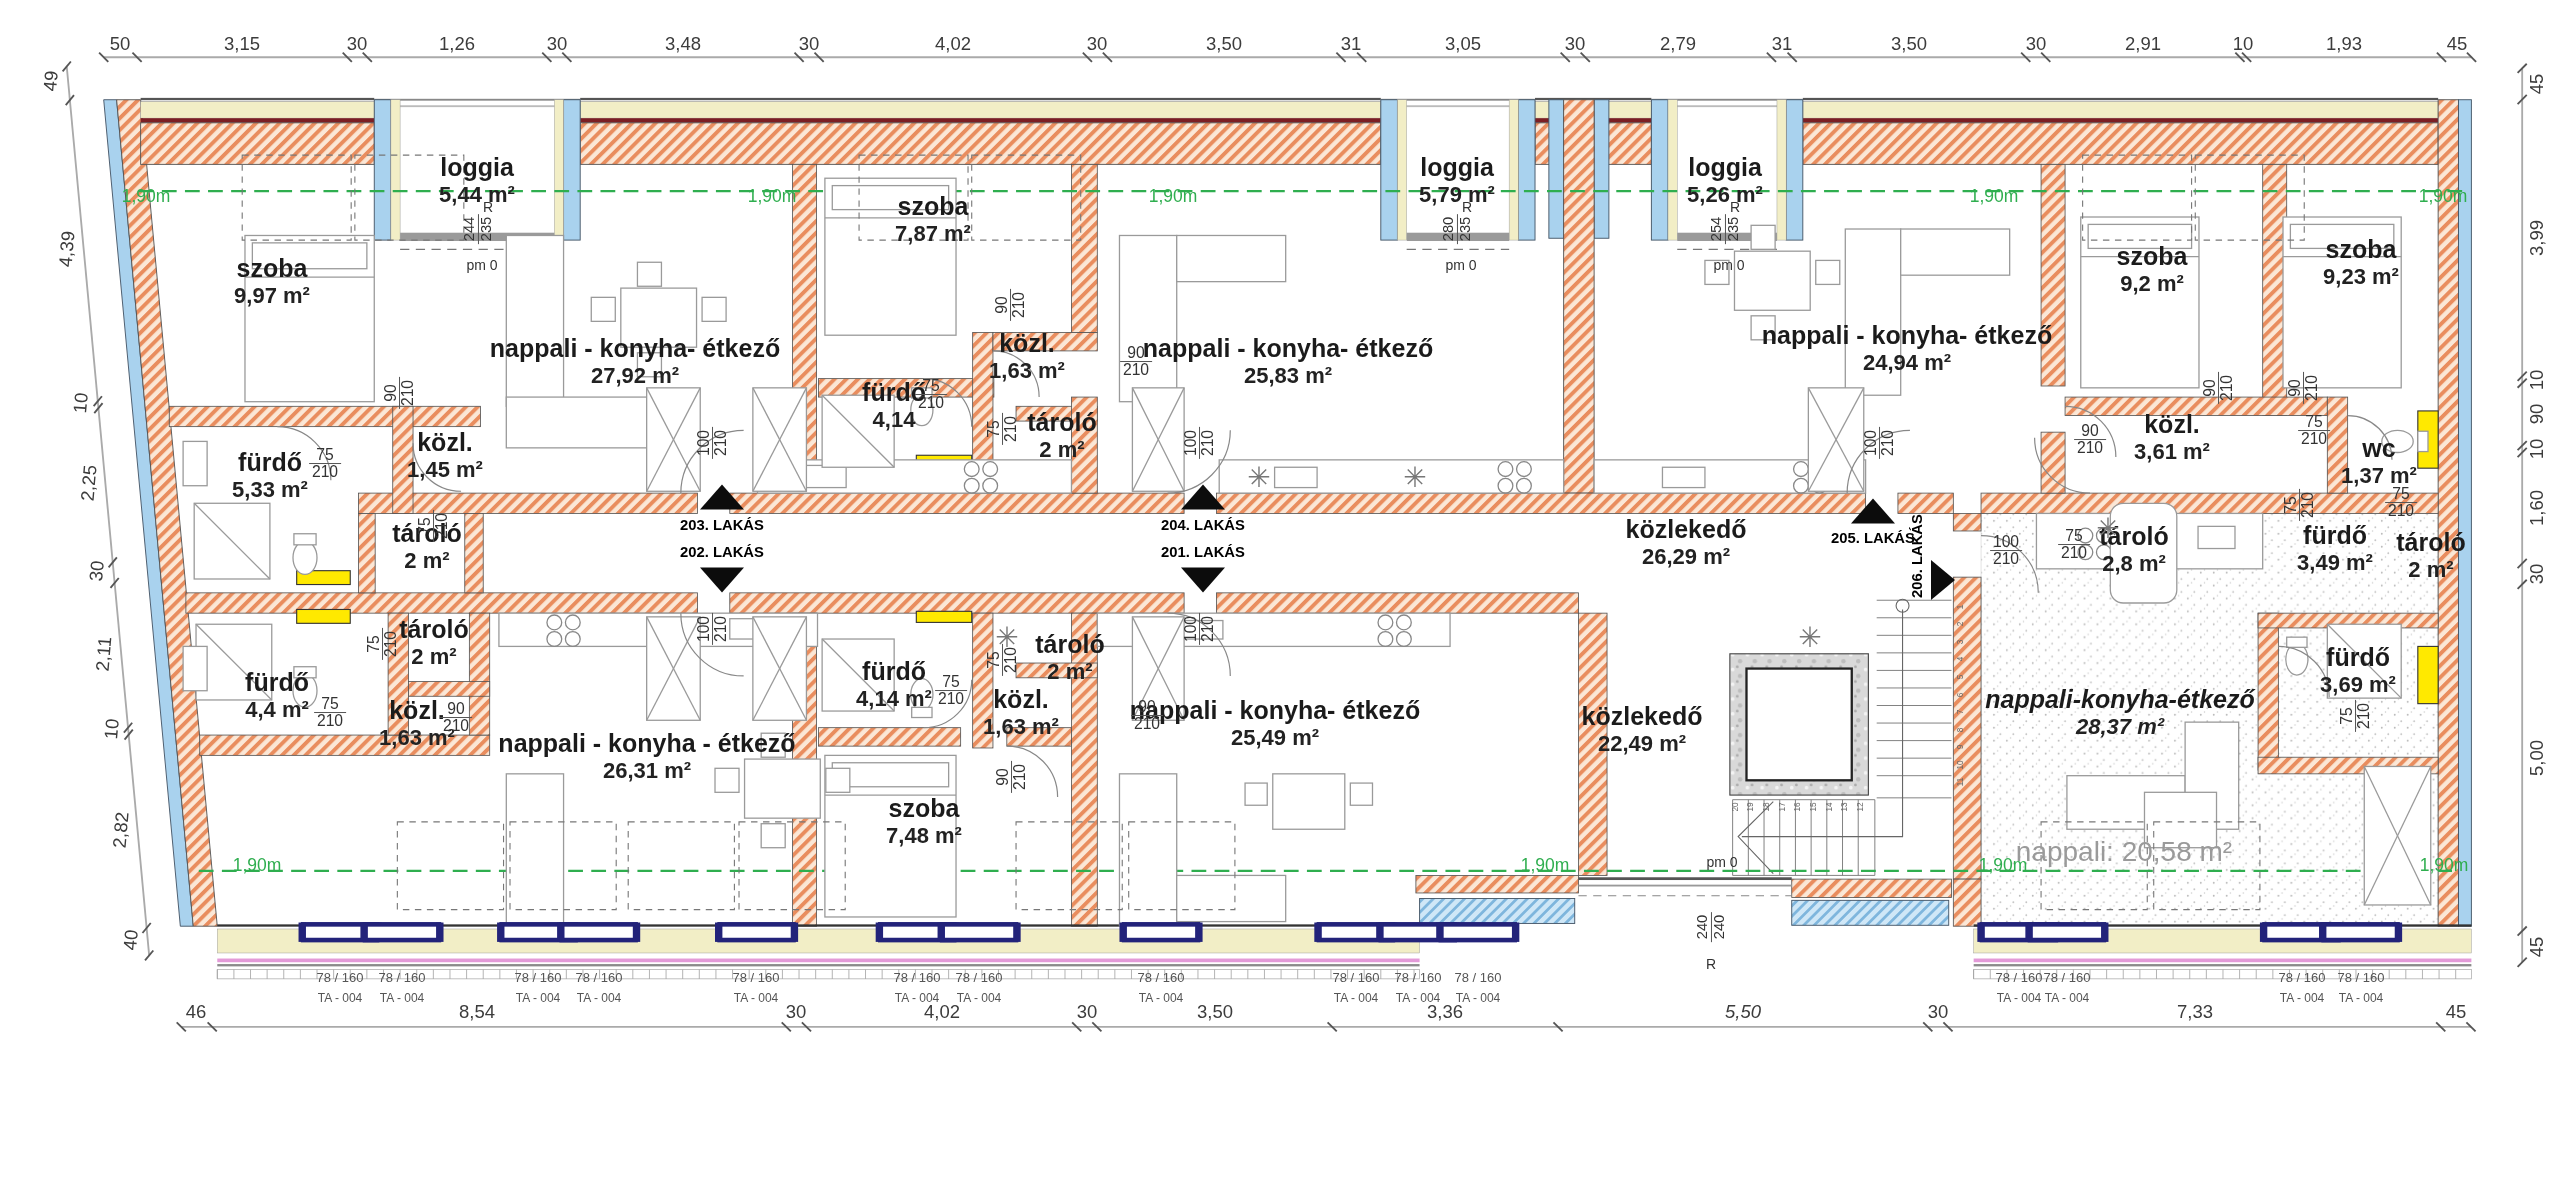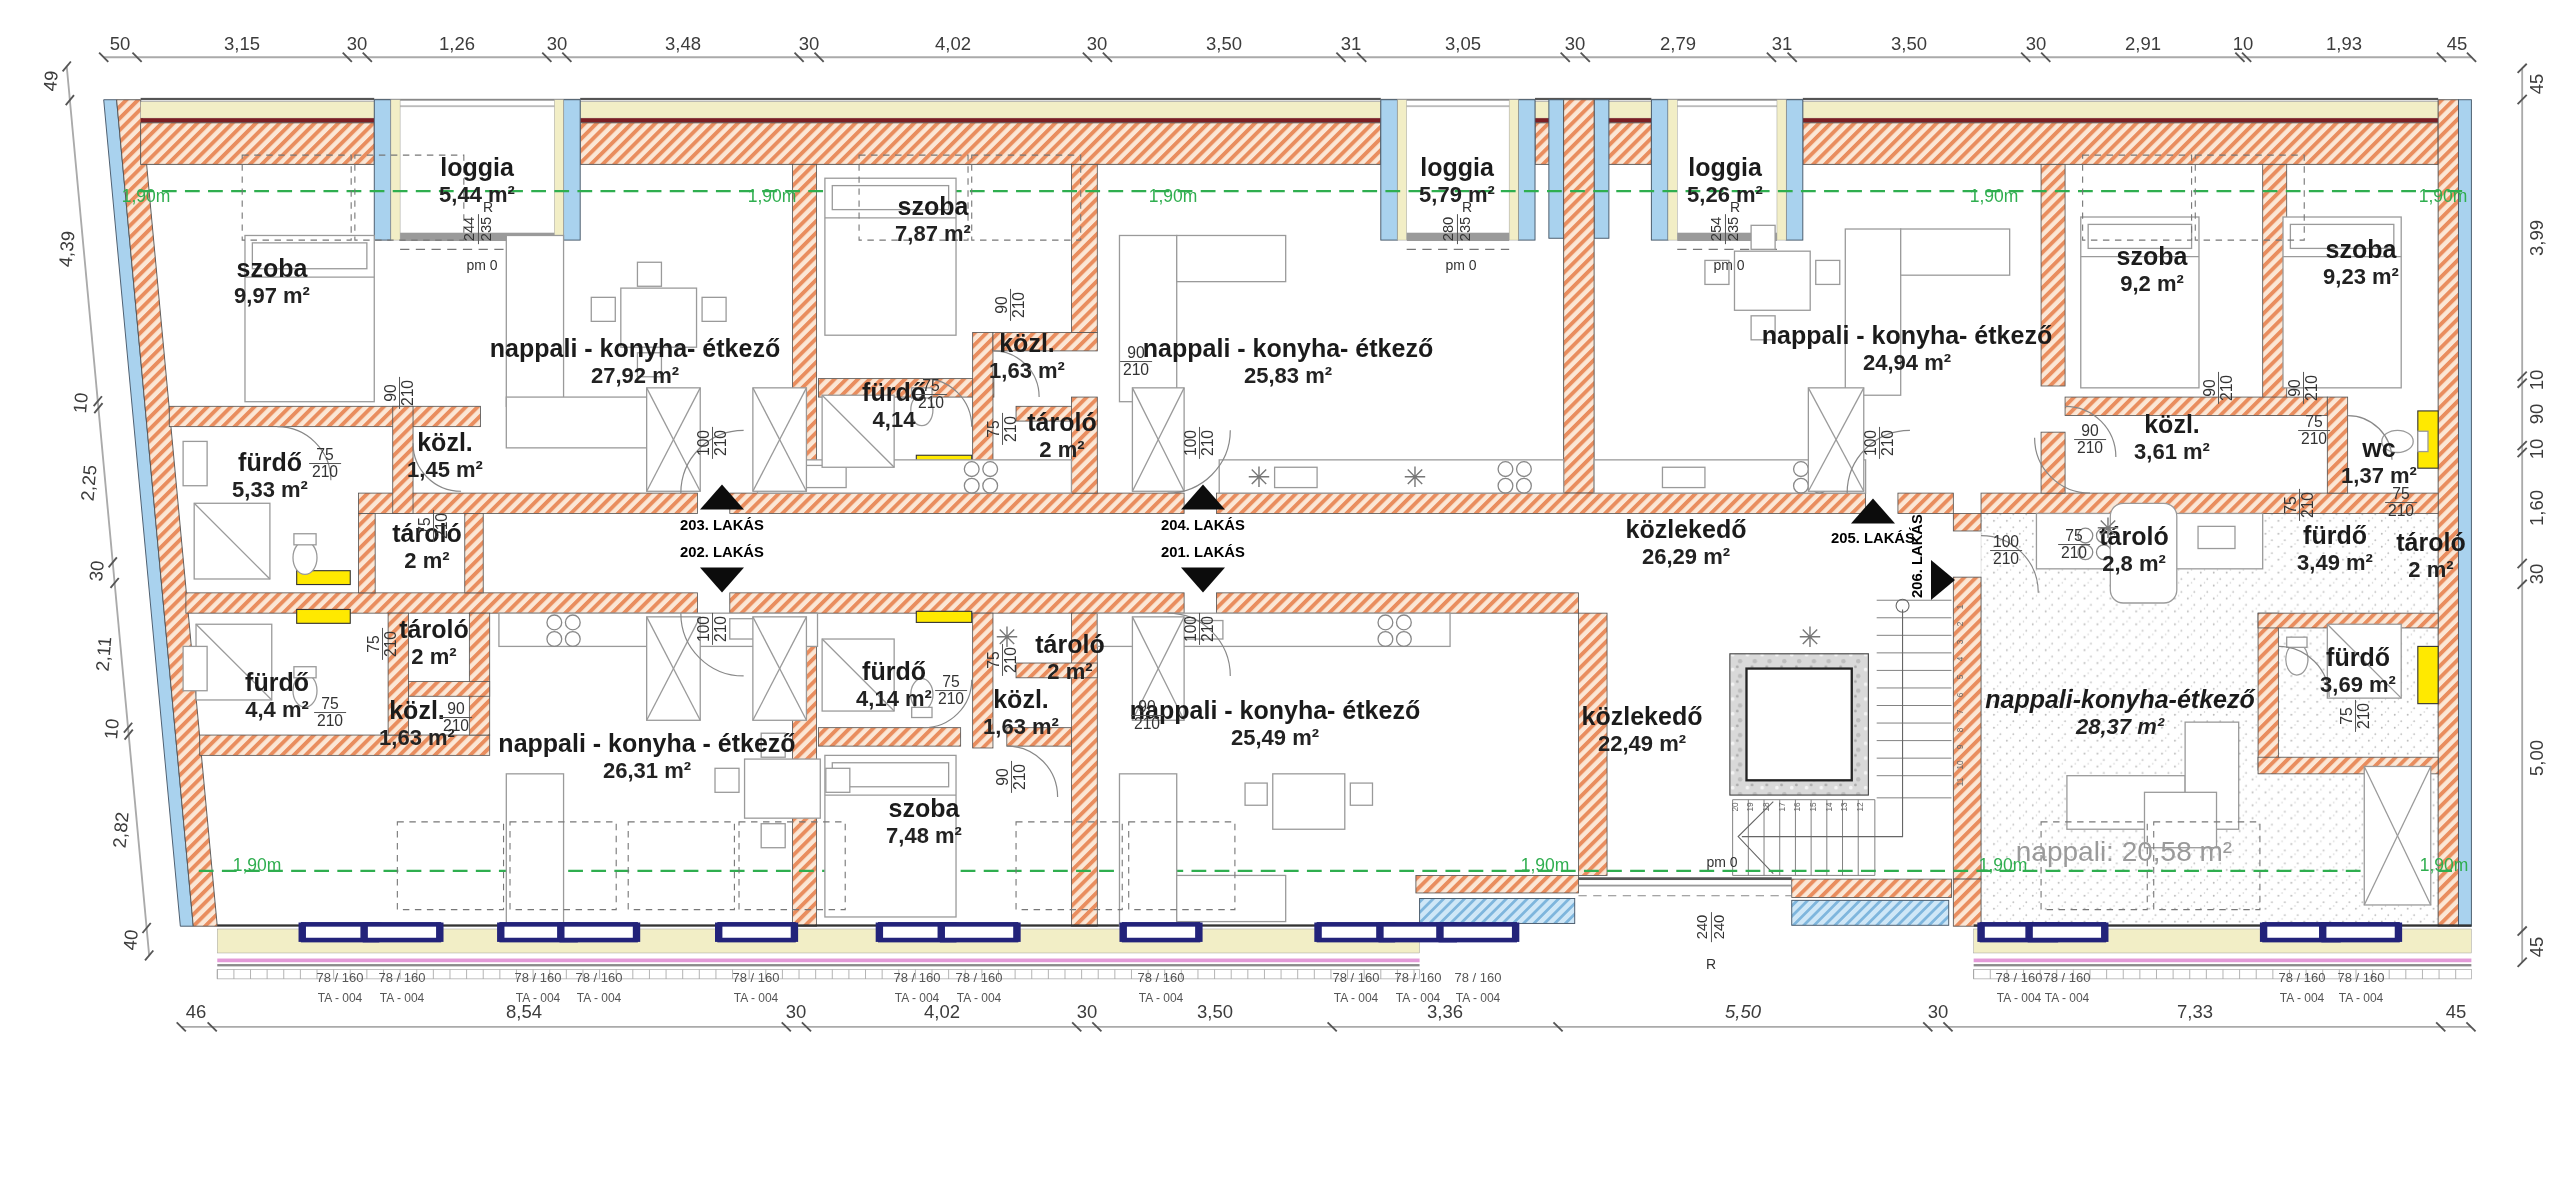--- a/index.html
+++ b/index.html
@@ -952,21 +952,21 @@
       <div class="lbl dim" style="left: 1575px; top: 44px;">30</div>
       <div class="lbl dim" style="left: 1678px; top: 44px;">2,79</div>
       <div class="lbl dim" style="left: 1782px; top: 44px;">31</div>
       <div class="lbl dim" style="left: 1909px; top: 44px;">3,50</div>
       <div class="lbl dim" style="left: 2036px; top: 44px;">30</div>
       <div class="lbl dim" style="left: 2143px; top: 44px;">2,91</div>
       <div class="lbl dim" style="left: 2243px; top: 44px;">10</div>
       <div class="lbl dim" style="left: 2344px; top: 44px;">1,93</div>
       <div class="lbl dim" style="left: 2457px; top: 44px;">45</div>
       <div class="lbl dim" style="left: 196px; top: 1012px;">46</div>
-      <div class="lbl dim" style="left: 524px; top: 1012px;">8,54</div>
+      <div class="lbl dim" style="left: 477px; top: 1012px;">8,54</div>
       <div class="lbl dim" style="left: 796px; top: 1012px;">30</div>
       <div class="lbl dim" style="left: 942px; top: 1012px;">4,02</div>
       <div class="lbl dim" style="left: 1087px; top: 1012px;">30</div>
       <div class="lbl dim" style="left: 1215px; top: 1012px;">3,50</div>
       <div class="lbl dim" style="left: 1445px; top: 1012px;">3,36</div>
       <div class="lbl dim" style="left: 1743px; top: 1012px; font-style: italic;">5,50</div>
       <div class="lbl dim" style="left: 1938px; top: 1012px;">30</div>
       <div class="lbl dim" style="left: 2195px; top: 1012px;">7,33</div>
       <div class="lbl dim" style="left: 2456px; top: 1012px;">45</div>
       <div class="lbl dim" style="left: 51px; top: 81px; transform: translate(-50%, -50%) rotate(-85deg);">49</div>

